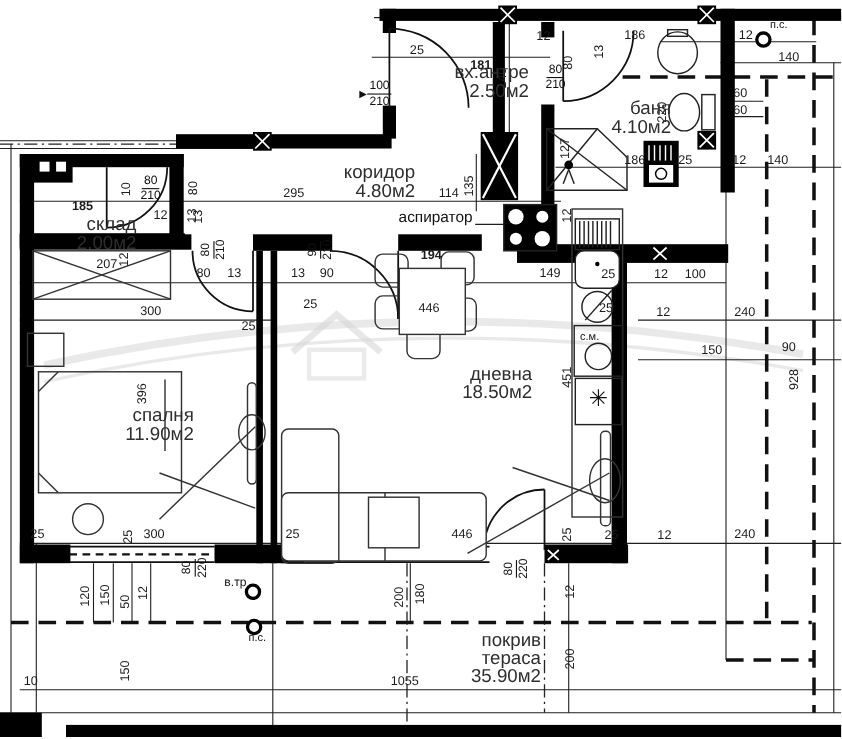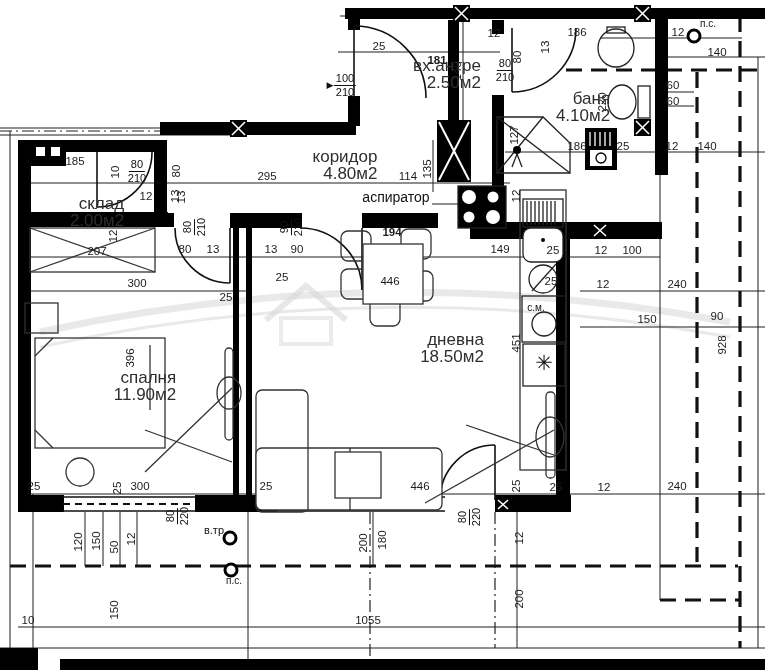--- a/index.html
+++ b/index.html
@@ -275,21 +275,21 @@
     <circle cx="230" cy="538" r="6"></circle>
     <circle cx="231" cy="570" r="6"></circle>
     <circle cx="694" cy="36" r="6"></circle>
   </g>
 </svg>
 
 <div id="watermark">
 </div>
 
 <div class="labels">
-      <span class="dim" style="left: 75px; top: 161px;">185</span>
+      <span class="dim" style="left: 75px; top: 188px; font-weight: bold;">185</span>
       <span class="dim rot" style="left: 115px; top: 172px;">10</span>
       <span class="dim" style="left: 146px; top: 196px;">12</span>
       <span class="dim rot" style="left: 176px; top: 171px;">80</span>
       <span class="dim rot" style="left: 181px; top: 197px;">13</span>
       <span class="dim" style="left: 379px; top: 46px;">25</span>
       <span class="dim" style="left: 437px; top: 60px; font-weight: bold;">181</span>
       <span class="dim rot" style="left: 457px; top: 71px;">140</span>
       <span class="dim" style="left: 494px; top: 33px;">12</span>
       <span class="dim rot" style="left: 517px; top: 57px;">80</span>
       <span class="dim rot" style="left: 545px; top: 47px;">13</span>
@@ -302,21 +302,21 @@
       <span class="dim rot" style="left: 514px; top: 135px;">127</span>
       <span class="dim" style="left: 577px; top: 146px;">186</span>
       <span class="dim" style="left: 623px; top: 146px;">25</span>
       <span class="dim" style="left: 672px; top: 146px;">12</span>
       <span class="dim" style="left: 707px; top: 146px;">140</span>
       <span class="dim" style="left: 267px; top: 176px;">295</span>
       <span class="dim" style="left: 408px; top: 176px;">114</span>
       <span class="dim rot" style="left: 427px; top: 169px;">135</span>
       <span class="dim rot" style="left: 516px; top: 196px;">12</span>
       <span class="dim rot" style="left: 175px; top: 196px;">13</span>
-      <span class="dim" style="left: 97px; top: 251px; text-align: right;">207</span>
+      <span class="dim" style="left: 97px; top: 241px; text-align: right;">207</span>
       <span class="dim rot" style="left: 113px; top: 236px;">12</span>
       <span class="dim" style="left: 185px; top: 249px;">80</span>
       <span class="dim" style="left: 213px; top: 249px;">13</span>
       <span class="dim" style="left: 271px; top: 249px;">13</span>
       <span class="dim" style="left: 297px; top: 249px;">90</span>
       <span class="dim" style="left: 392px; top: 232px; font-weight: bold;">194</span>
       <span class="dim" style="left: 500px; top: 249px;">149</span>
       <span class="dim" style="left: 553px; top: 250px;">25</span>
       <span class="dim" style="left: 601px; top: 250px;">12</span>
       <span class="dim" style="left: 632px; top: 250px;">100</span>
@@ -404,15 +404,20 @@
         <div>4.80м2</div>
       </div>
       <div class="room-label" style="left: 452px; top: 332px;">
         <div>дневна</div>
         <div>18.50м2</div>
       </div>
       <div class="room-label" style="left: 97px; top: 370px; margin-left: 48px;">
         <div>спалня</div>
         <div>11.90м2</div>
       </div>
+      <div class="room-label" style="left: 460px; top: 574px;">
+        <div>покрив</div>
+        <div>тераса</div>
+        <div>35.90м2</div>
+      </div>
     </div>
 
 </div>
 
 </body></html>

